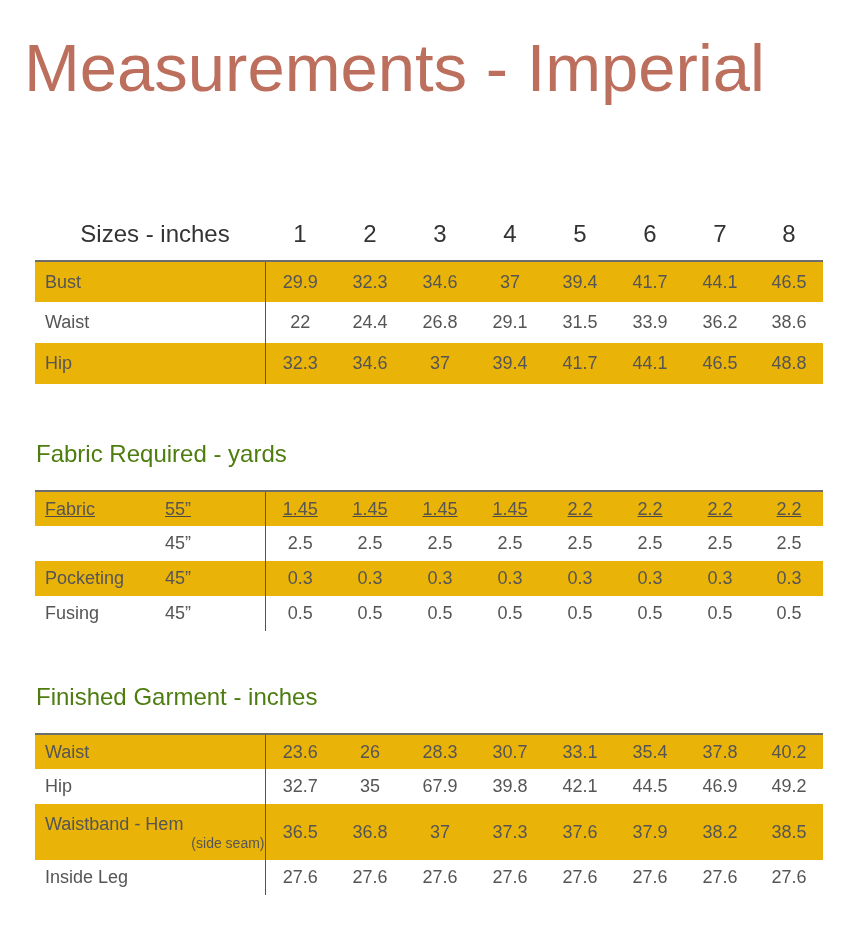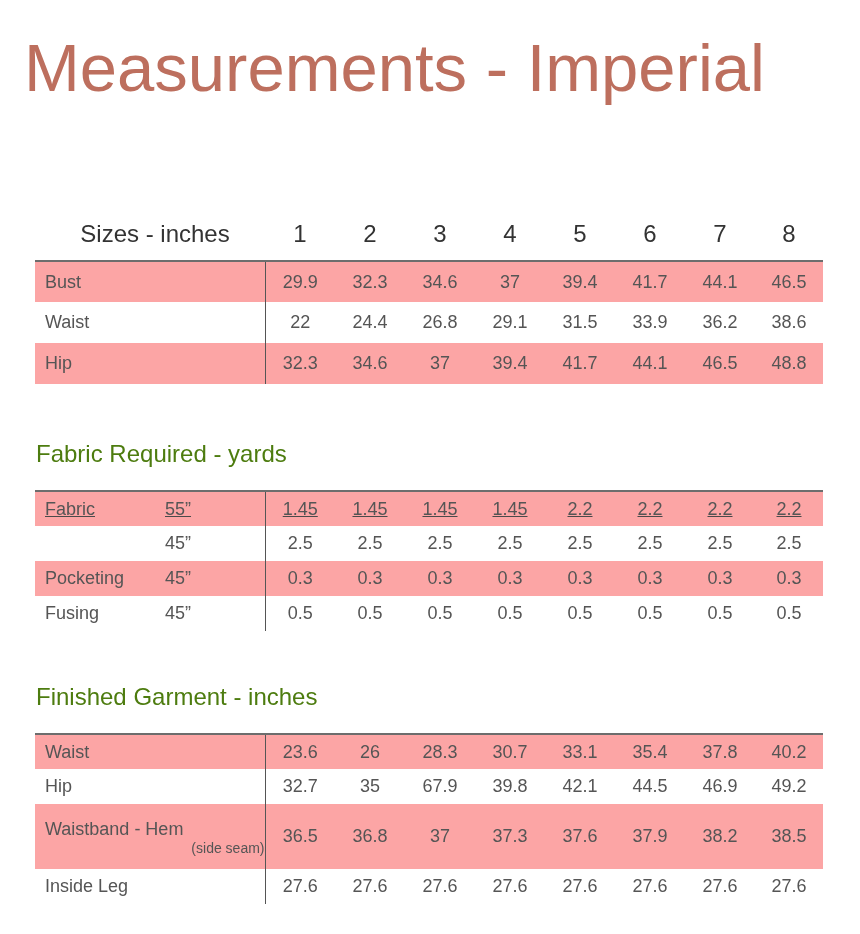--- a/index.html
+++ b/index.html
@@ -10,21 +10,21 @@
            line-height:80px; white-space:nowrap; }
   .block { position:absolute; left:35px; width:788px; }
   .sec-title { position:absolute; left:36px; font-size:24px; color:#4d7c0f; white-space:nowrap; }
   table { border-collapse:collapse; width:788px; table-layout:fixed; }
   td, th { padding:0; font-weight:400; }
   th { font-size:24px; color:#333; height:52px; text-align:center; }
   th.lbl { text-align:center; padding-left:10px; }
   tbody td { font-size:18px; color:#555; text-align:center; }
   tbody td.lbl { text-align:left; padding-left:10px; color:#555; }
   tbody td.sub { text-align:left; color:#555; }
-  tbody tr.shade td { background:#fca5a5;margin-top:21px; }
+  tbody tr.shade td { background:#eab308;margin-top:21px; }
   .toprule { border-top:2px solid #6d6d6d; }
   .vline { border-right:1.5px solid #555; }
   .small { font-size:14px; display:block; line-height:16px;text-align:right; }
   .twoline { line-height:22px; }
 </style>
 </head>
 <body>
 
 <h1 class="title">Measurements - Imperial</h1>
 
@@ -194,21 +194,21 @@
           </td>
           <td>32.7</td>
           <td>35</td>
           <td>67.9</td>
           <td>39.8</td>
           <td>42.1</td>
           <td>44.5</td>
           <td>46.9</td>
           <td>49.2</td>
         </tr>
-        <tr class="shade" style="height: 65px;">
+        <tr class="shade" style="height: 56px;">
           <td class="lbl vline twoline">
             <span style="display: block;">Waistband - Hem</span>
             <span class="small">(side seam)</span>
           </td>
           <td>36.5</td>
           <td>36.8</td>
           <td>37</td>
           <td>37.3</td>
           <td>37.6</td>
           <td>37.9</td>

